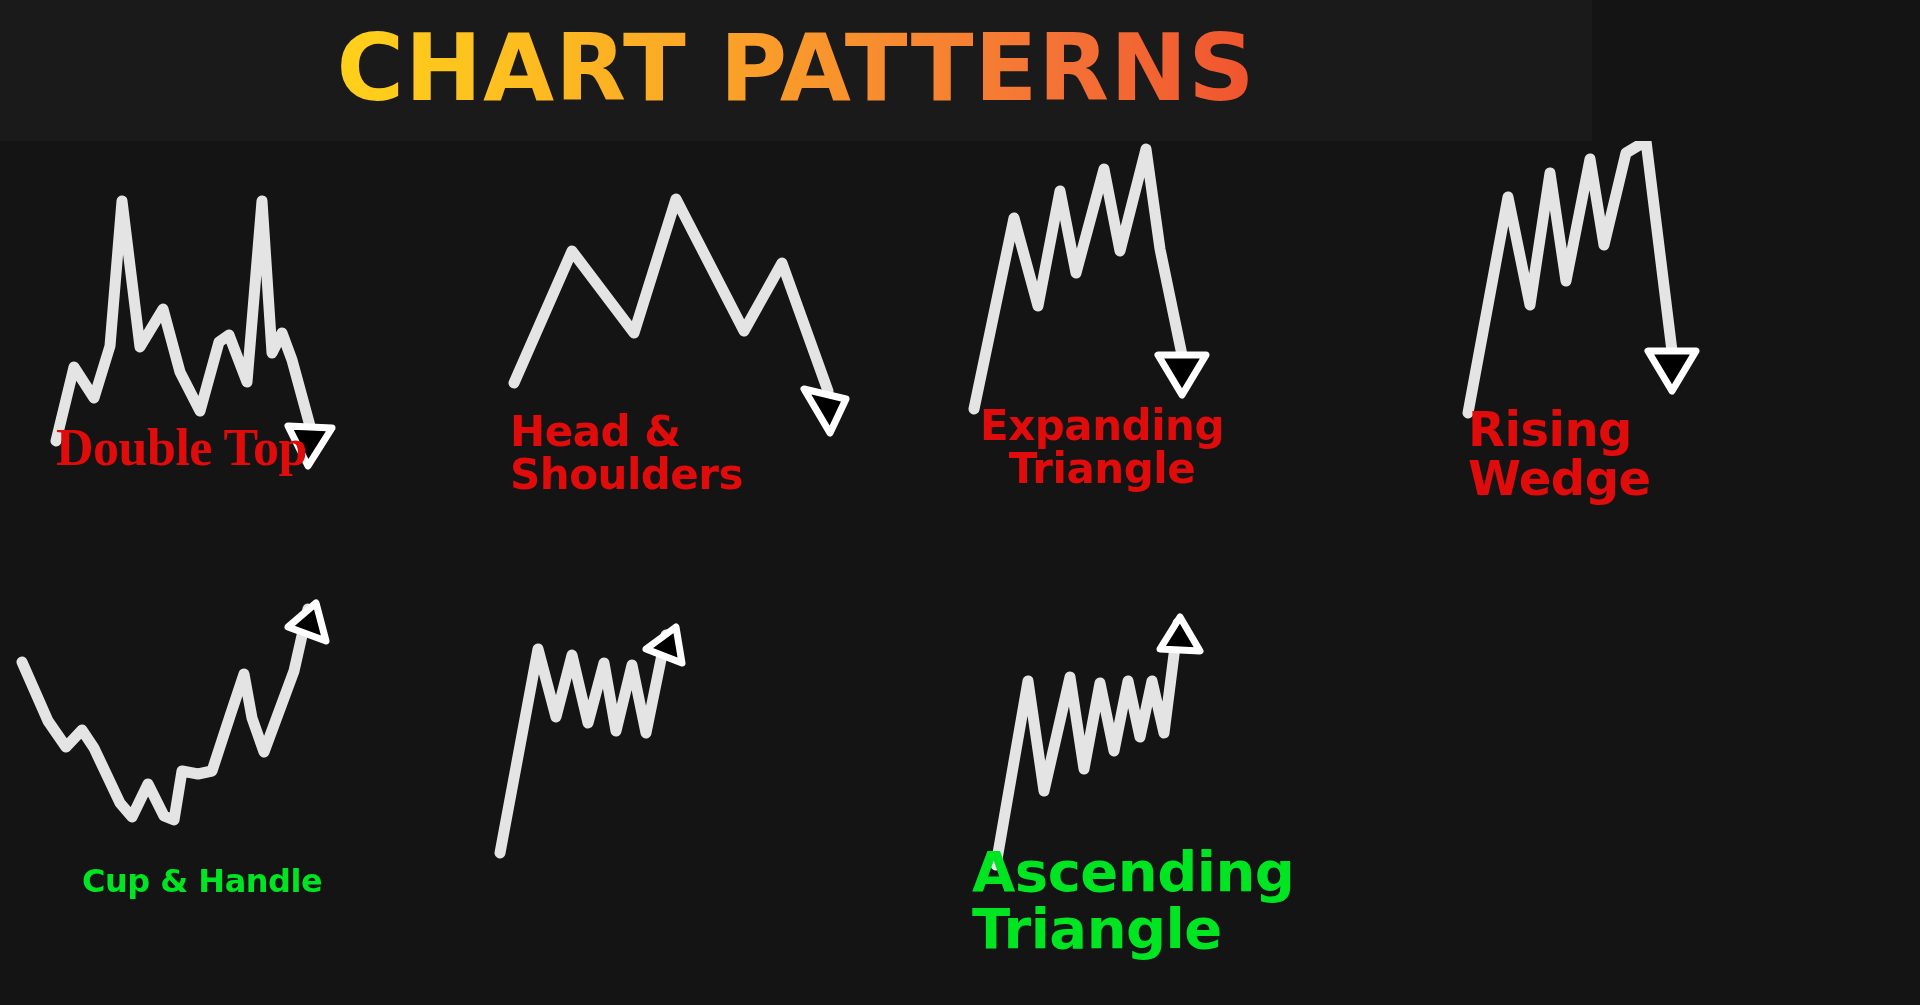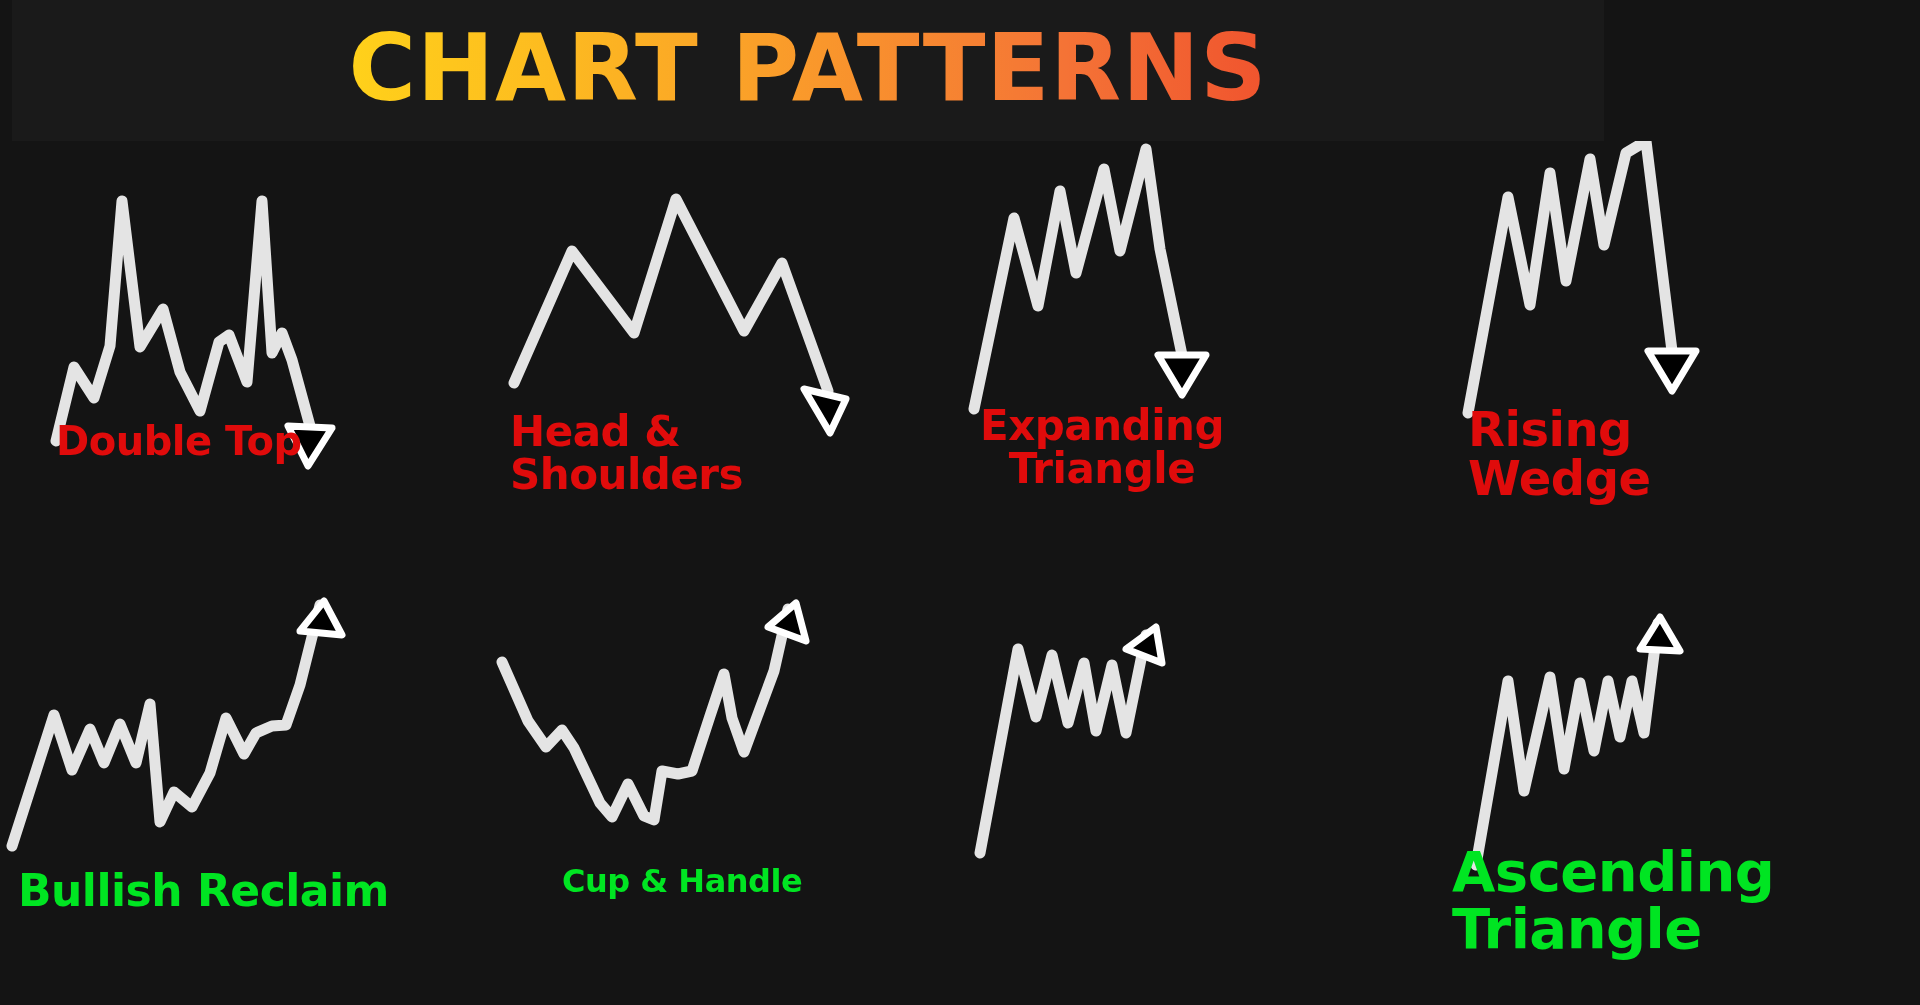--- a/index.html
+++ b/index.html
@@ -7,21 +7,21 @@
   body {
     background:#141414;
     font-family:"Liberation Sans", sans-serif;
     overflow:hidden;
     position:relative;
   }
   #board { position:relative; width:1920px; height:1005px; background:#141414; }
 
   
   .header-band {
-    position:absolute; left:12px; top:0; width:1592px; height:141px;
+    position:absolute; left:0; top:0; width:1592px; height:141px;
     background:#1a1a1a;
     display:flex; align-items:center; justify-content:center;
   }
   .title {
     font-size:92px;
     font-weight:900;
     letter-spacing:1px;
     line-height:1;
     text-transform:uppercase;
     background:linear-gradient(90deg,#FFD11A 0%,#FDBB20 22%,#F9962C 52%,#F47336 78%,#F0542E 100%);
@@ -48,21 +48,21 @@
     position:absolute;
     font-family:"DejaVu Sans","Liberation Sans",sans-serif;
     font-weight:900;
     line-height:1.02;
     white-space:pre-line;
     letter-spacing:-0.5px;
   }
   .bearish { color:#E00B0B; }
   .bullish { color:#00E522; }
 
-  .lbl-double-top      { left:56px;  top:280px; font-size:40px; }
+  .lbl-double-top      { left:56px;  top:280px; font-size:52px;font-family:Liberation Serif, serif; }
   .lbl-head-shoulders  { left:30px;  top:270px; font-size:42px; }
   .lbl-expanding       { left:20px;  top:264px; font-size:42px;text-align:center; }
   .lbl-rising-wedge    { left:28px;  top:264px; font-size:48px; }
   .lbl-bullish-reclaim { left:18px;  top:296px; font-size:44px; }
   .lbl-cup-handle      { left:82px;  top:292px; font-size:32px; }
   .lbl-flagging        { left:62px;  top:296px; font-size:44px; }
   .lbl-ascending       { left:12px;  top:270px; font-size:56px; }
 </style>
 </head>
 <body>
@@ -125,36 +125,20 @@
       <svg viewBox="0 0 480 432">
         <polyline fill="none" stroke="#E4E4E4" stroke-width="11" stroke-linejoin="round" stroke-linecap="round" points="28,272 68,56 90,164 110,32 126,140 150,18 164,104 186,12 206,0 232,210"></polyline>
         <g transform="translate(232,210)">
           <path d="M -24 0 L 24 0 L 0 40 Z" fill="#000000" stroke="#FFFFFF" stroke-width="7" stroke-linejoin="round"></path>
         </g>
       </svg>
       <div class="plabel bearish lbl-rising-wedge">Rising
 Wedge</div>
     </div>
 
-    <div class="cell">
-      <svg viewBox="0 0 480 432">
-        <defs>
-          <linearGradient id="lg5" x1="0" y1="0" x2="1" y2="0">
-            <stop offset="0%" stop-color="#FFD11A"></stop>
-              <stop offset="100%" stop-color="#F0542E"></stop>
-          </linearGradient>
-        </defs>
-        <line x1="12" y1="138" x2="372" y2="138" stroke="url(#lg5)" stroke-width="13" stroke-dasharray="13 13" stroke-linecap="butt"></line>
-        <polyline fill="none" stroke="#E4E4E4" stroke-width="11" stroke-linejoin="round" stroke-linecap="round" points="12,273 54,142 72,197 90,156 104,190 120,151 136,190 150,131 160,249 174,219 192,234 210,200 226,145 244,181 256,160 272,153 286,152 300,112 320,32"></polyline>
-        <g transform="translate(320,32)">
-          <path d="M 4 -4 L 22 30 L -20 26 Z" fill="#000000" stroke="#FFFFFF" stroke-width="7" stroke-linejoin="round"></path>
-        </g>
-      </svg>
-      <div class="plabel bullish lbl-bullish-reclaim">Bullish Reclaim</div>
-    </div>
 
     <div class="cell">
       <svg viewBox="0 0 480 432">
         <defs>
           <linearGradient id="lg6" x1="0" y1="0" x2="1" y2="0">
             <stop offset="0%" stop-color="#FFD11A"></stop>
               <stop offset="100%" stop-color="#F0542E"></stop>
           </linearGradient>
         </defs>
         <line x1="26" y1="249" x2="256" y2="249" stroke="url(#lg6)" stroke-width="13" stroke-dasharray="13 13" stroke-linecap="butt"></line>

